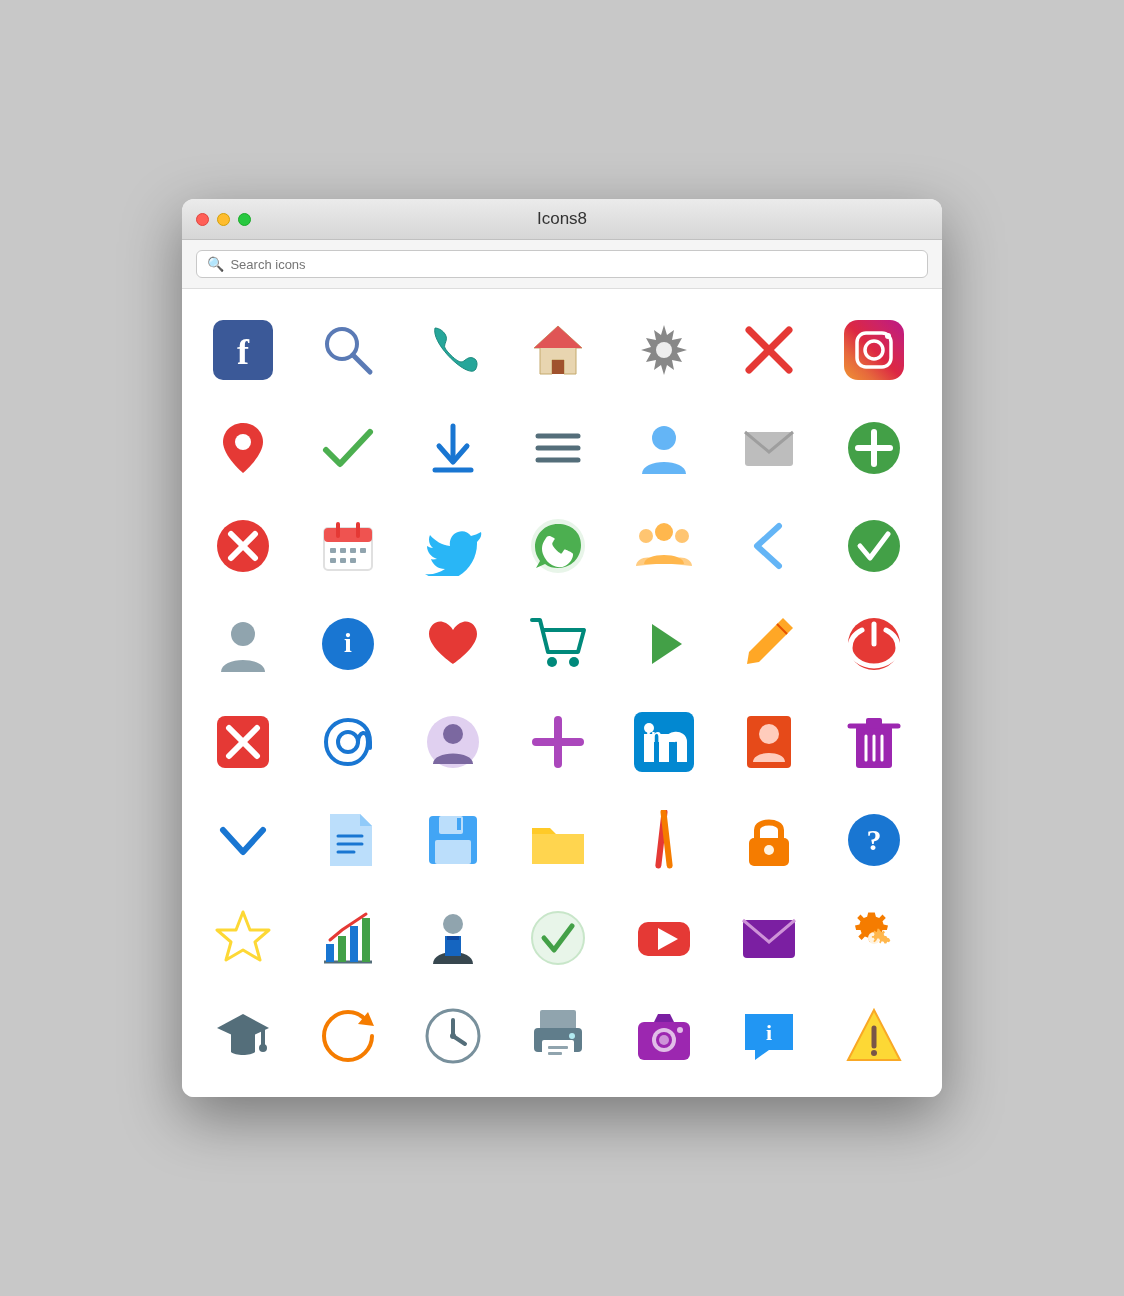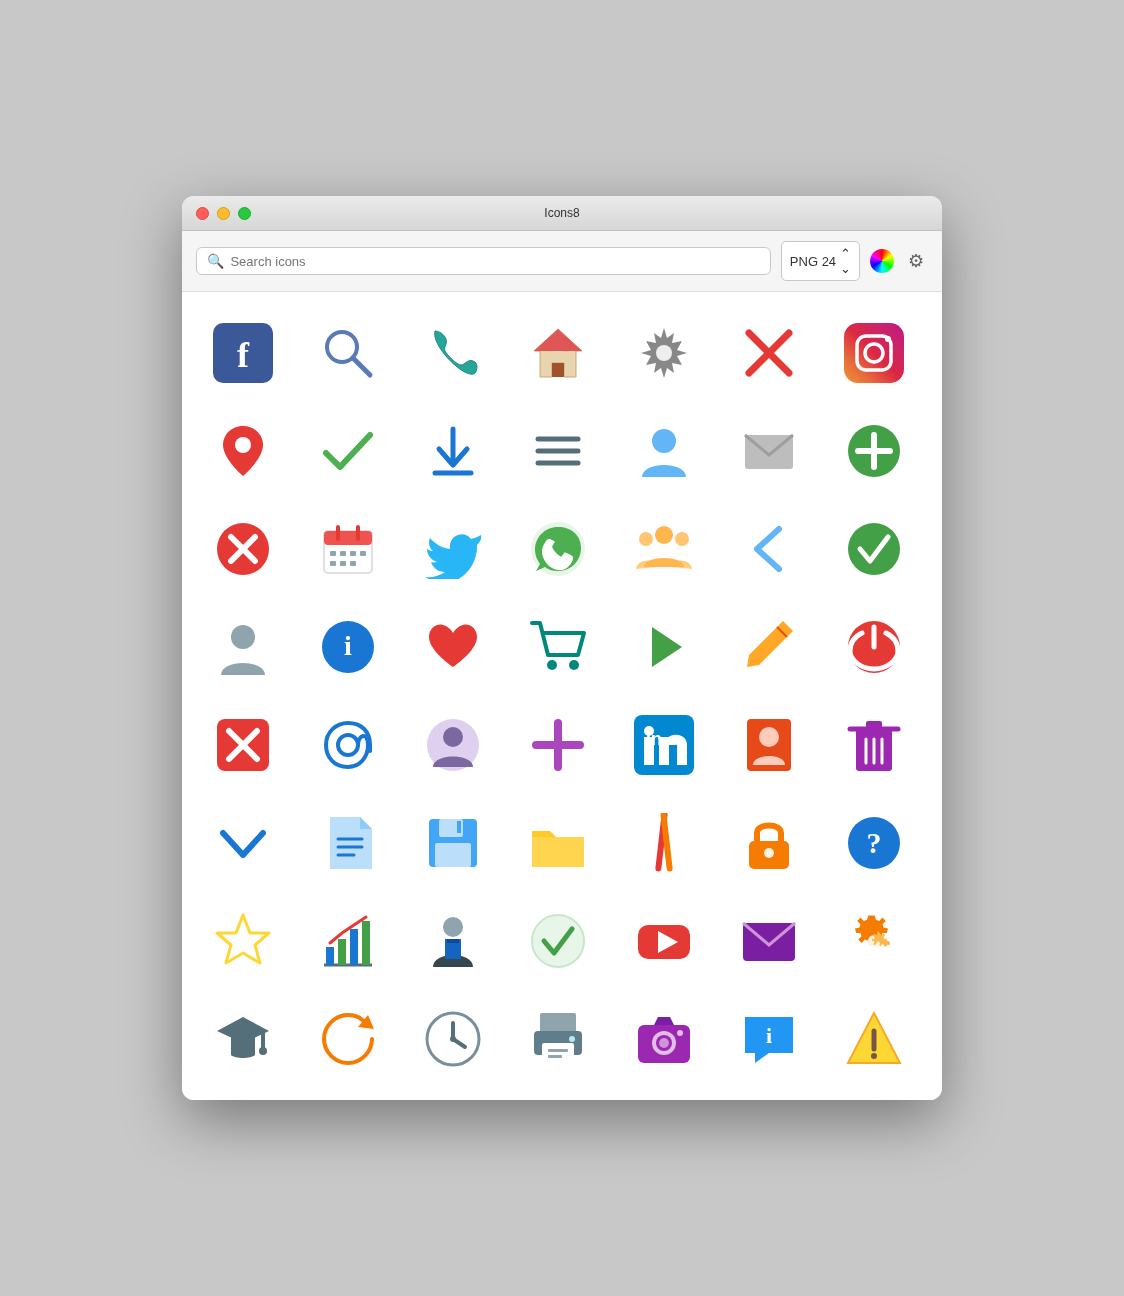--- a/index.html
+++ b/index.html
@@ -42,21 +42,21 @@
       width: 13px;
       height: 13px;
       border-radius: 50%;
       cursor: pointer;
     }
     .traffic-light.close { background: #ff5f57; border: 1px solid #e0443e; }
     .traffic-light.minimize { background: #febc2e; border: 1px solid #d4a005; }
     .traffic-light.maximize { background: #28c840; border: 1px solid #1aab29; }
 
     .title {
-      font-size: 12px;
+      font-size: 17px;
       font-weight: 500;
       color: #333;
     }
 
     .toolbar {
       background: #f5f5f5;
       padding: 10px 14px;
       display: flex;
       align-items: center;
       gap: 10px;
@@ -156,28 +156,20 @@
       <div class="traffic-light minimize"></div>
       <div class="traffic-light maximize"></div>
     </div>
     <span class="title">Icons8</span>
   </div>
 
   <div class="toolbar">
     <div class="search-box">
       <span class="search-icon-svg">🔍</span>
       <input class="search-input" type="text" placeholder="Search icons" style="">
-    </div>
-    <div class="toolbar-right">
-      <div class="format-selector">
-        <span>PNG 24</span>
-        <span>⌃<br>⌄</span>
-      </div>
-      <div class="color-wheel"></div>
-      <div class="gear-btn">⚙</div>
     </div>
   </div>
 
   <div class="icons-grid">
 
     <div class="icon-cell">
       <svg viewBox="0 0 60 60">
           <rect width="60" height="60" rx="10" fill="#3b5998"></rect>
           <text x="30" y="44" text-anchor="middle" font-size="36" font-weight="bold" fill="white" font-family="Georgia">f</text>
         </svg>

